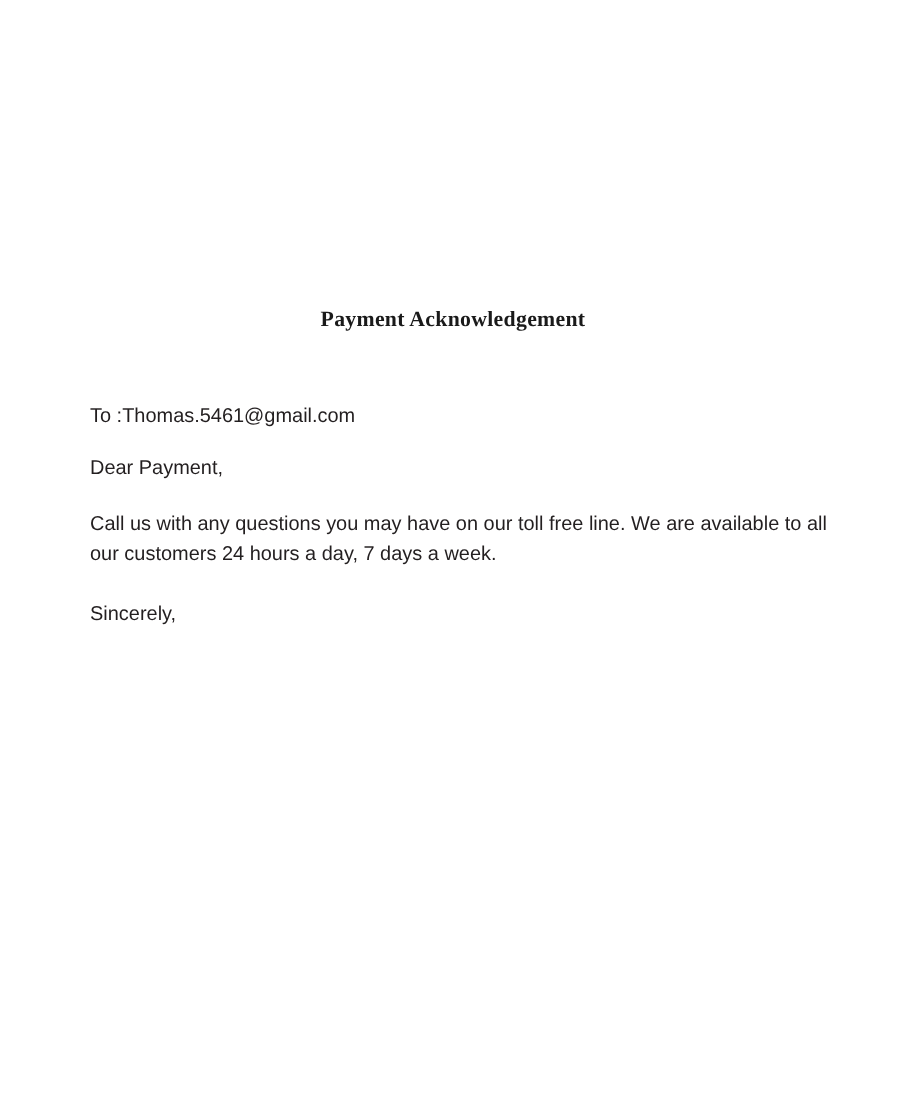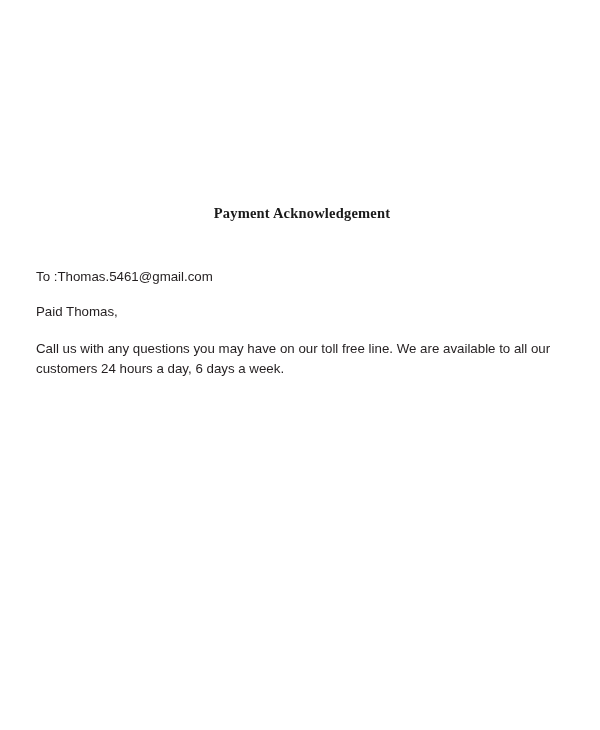--- a/index.html
+++ b/index.html
@@ -34,20 +34,21 @@
     font-size: 14.5px;
     color: #1a1a1a;
     margin-top: 205px;
     letter-spacing: 0.2px;
   }
   .body-block {
     margin-top: 46px;
     font-size: 13.3px;
     line-height: 17px;
     color: #231f20;
+    margin-left: 24px;
   }
   .line {
     font-size: 13.3px;
     line-height: 17px;
     color: #231f20;
   }
   .para {
     font-size: 13.3px;
     line-height: 19.5px;
     color: #231f20;
@@ -65,21 +66,22 @@
 <div class="page">
   <div class="letter">
 
     <div class="doc-title">Payment Acknowledgement</div>
 
     <div class="body-block">
 
       <div class="line to-line">To :Thomas.5461@gmail.com</div>
 
 
-      <div class="line salutation">Paid Thomas,</div>
+      <div class="line salutation">Dear Payment,</div>
 
 
-      <div class="para para-2">Call us with any questions you may have on our toll free line. We are available to all our customers 24 hours a day, 6 days a week.</div>
+      <div class="para para-2">Call us with any questions you may have on our toll free line. We are available to all our customers 24 hours a day, 7 days a week.</div>
 
+      <div class="line closing">Sincerely,</div>
 
     </div>
   </div>
 </div>
 
 </body></html>

